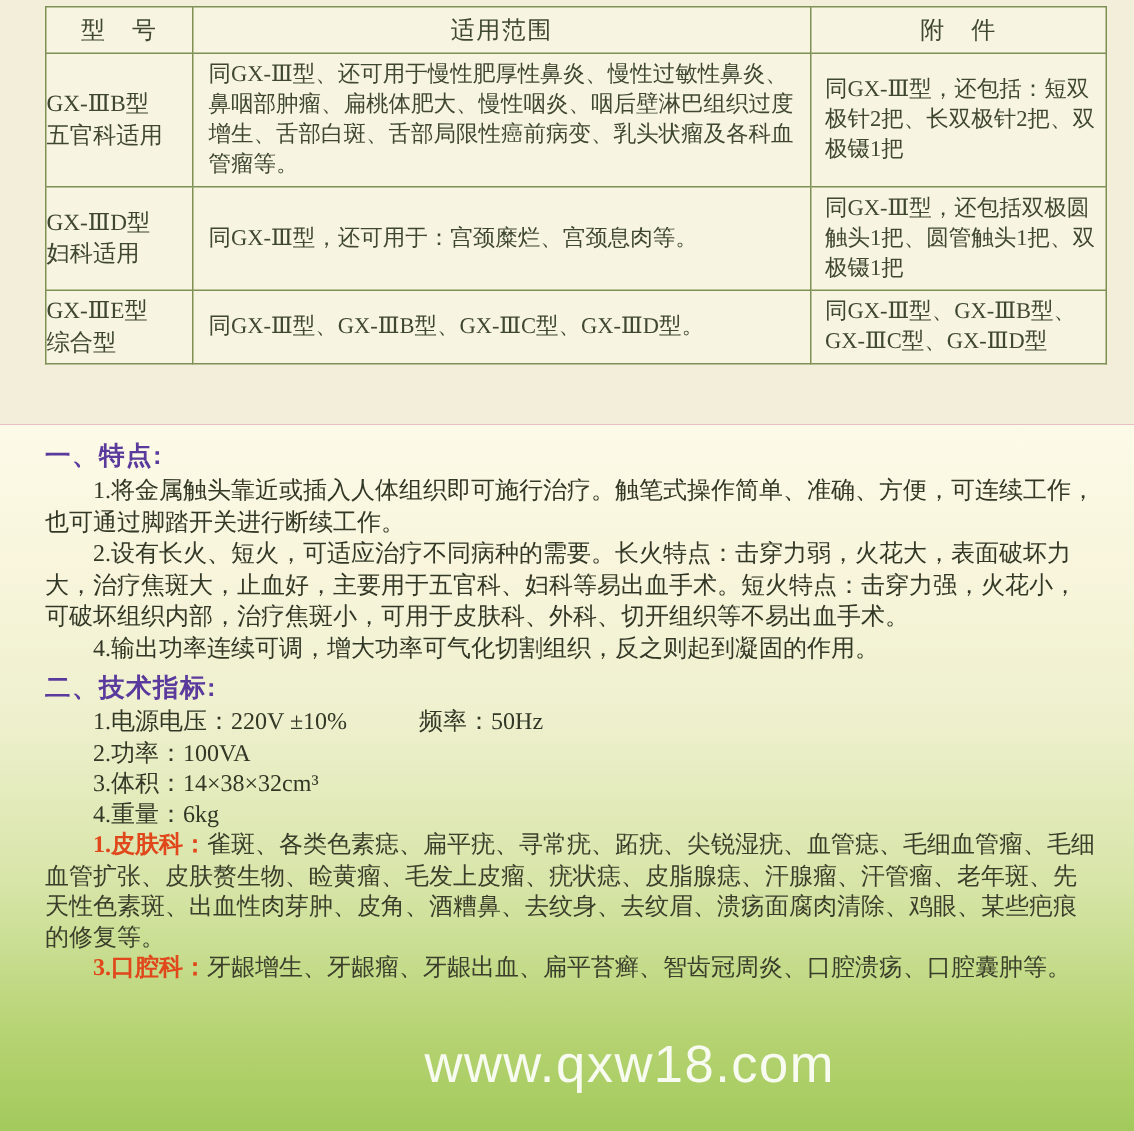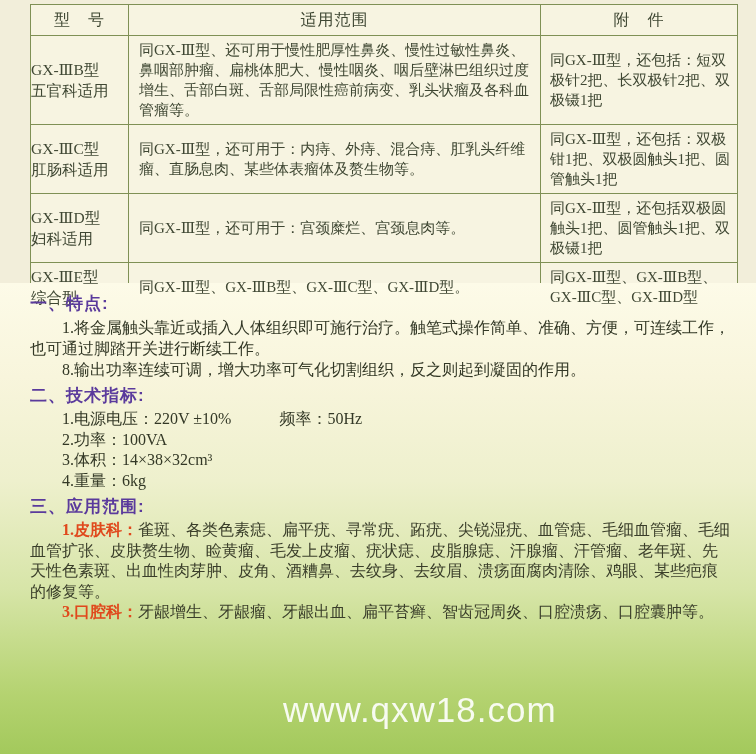--- a/index.html
+++ b/index.html
@@ -119,28 +119,20 @@
       </thead>
       <tbody>
         <tr class="r1">
           <td class="model-cell">
             <div>GX-ⅢB型</div>
             <div>五官科适用</div>
           </td>
           <td class="range-cell">同GX-Ⅲ型、还可用于慢性肥厚性鼻炎、慢性过敏性鼻炎、鼻咽部肿瘤、扁桃体肥大、慢性咽炎、咽后壁淋巴组织过度增生、舌部白斑、舌部局限性癌前病变、乳头状瘤及各科血管瘤等。</td>
           <td class="acc-cell">同GX-Ⅲ型，还包括：短双极针2把、长双极针2把、双极镊1把</td>
         </tr>
-        <tr class="r2">
-          <td class="model-cell">
-            <div>GX-ⅢC型</div>
-            <div>肛肠科适用</div>
-          </td>
-          <td class="range-cell">同GX-Ⅲ型，还可用于：内痔、外痔、混合痔、肛乳头纤维瘤、直肠息肉、某些体表瘤体及赘生物等。</td>
-          <td class="acc-cell">同GX-Ⅲ型，还包括：双极钳1把、双极圆触头1把、圆管触头1把</td>
-        </tr>
         <tr class="r3">
           <td class="model-cell">
             <div>GX-ⅢD型</div>
             <div>妇科适用</div>
           </td>
           <td class="range-cell">同GX-Ⅲ型，还可用于：宫颈糜烂、宫颈息肉等。</td>
           <td class="acc-cell">同GX-Ⅲ型，还包括双极圆触头1把、圆管触头1把、双极镊1把</td>
         </tr>
         <tr class="r4">
           <td class="model-cell">
@@ -151,29 +143,29 @@
           <td class="acc-cell">同GX-Ⅲ型、GX-ⅢB型、GX-ⅢC型、GX-ⅢD型</td>
         </tr>
       </tbody>
     </table>
   </div>
 
   <div class="content">
 
     <h2 class="sec-title">一、特点:</h2>
     <p class="body-par">1.将金属触头靠近或插入人体组织即可施行治疗。触笔式操作简单、准确、方便，可连续工作，也可通过脚踏开关进行断续工作。</p>
-    <p class="body-par">8.输出功率连续可调，增大功率可气化切割组织，反之则起到凝固的作用。</p>
+    <p class="body-par">2.设有长火、短火，可适应治疗不同病种的需要。长火特点：击穿力弱，火花大，表面破坏力大，治疗焦斑大，止血好，主要用于五官科、妇科等易出血手术。短火特点：击穿力强，火花小，可破坏组织内部，治疗焦斑小，可用于皮肤科、外科、切开组织等不易出血手术。</p>
+    <p class="body-par">4.输出功率连续可调，增大功率可气化切割组织，反之则起到凝固的作用。</p>
 
     <h2 class="sec-title">二、技术指标:</h2>
     <p class="spec-line">1.电源电压：220V ±10%　　　频率：50Hz</p>
     <p class="spec-line">2.功率：100VA</p>
     <p class="spec-line">3.体积：14×38×32cm³</p>
     <p class="spec-line">4.重量：6kg</p>
 
-    <h2 class="sec-title">三、应用范围:</h2>
     <p class="app-par">
       <span class="app-label">1.皮肤科：</span><span>雀斑、各类色素痣、扁平疣、寻常疣、跖疣、尖锐湿疣、血管痣、毛细血管瘤、毛细血管扩张、皮肤赘生物、睑黄瘤、毛发上皮瘤、疣状痣、皮脂腺痣、汗腺瘤、汗管瘤、老年斑、先天性色素斑、出血性肉芽肿、皮角、酒糟鼻、去纹身、去纹眉、溃疡面腐肉清除、鸡眼、某些疤痕的修复等。</span>
     </p>
     <p class="app-par">
       <span class="app-label">3.口腔科：</span><span>牙龈增生、牙龈瘤、牙龈出血、扁平苔癣、智齿冠周炎、口腔溃疡、口腔囊肿等。</span>
     </p>
 
   </div>
 
   <div class="watermark">www.qxw18.com</div>

